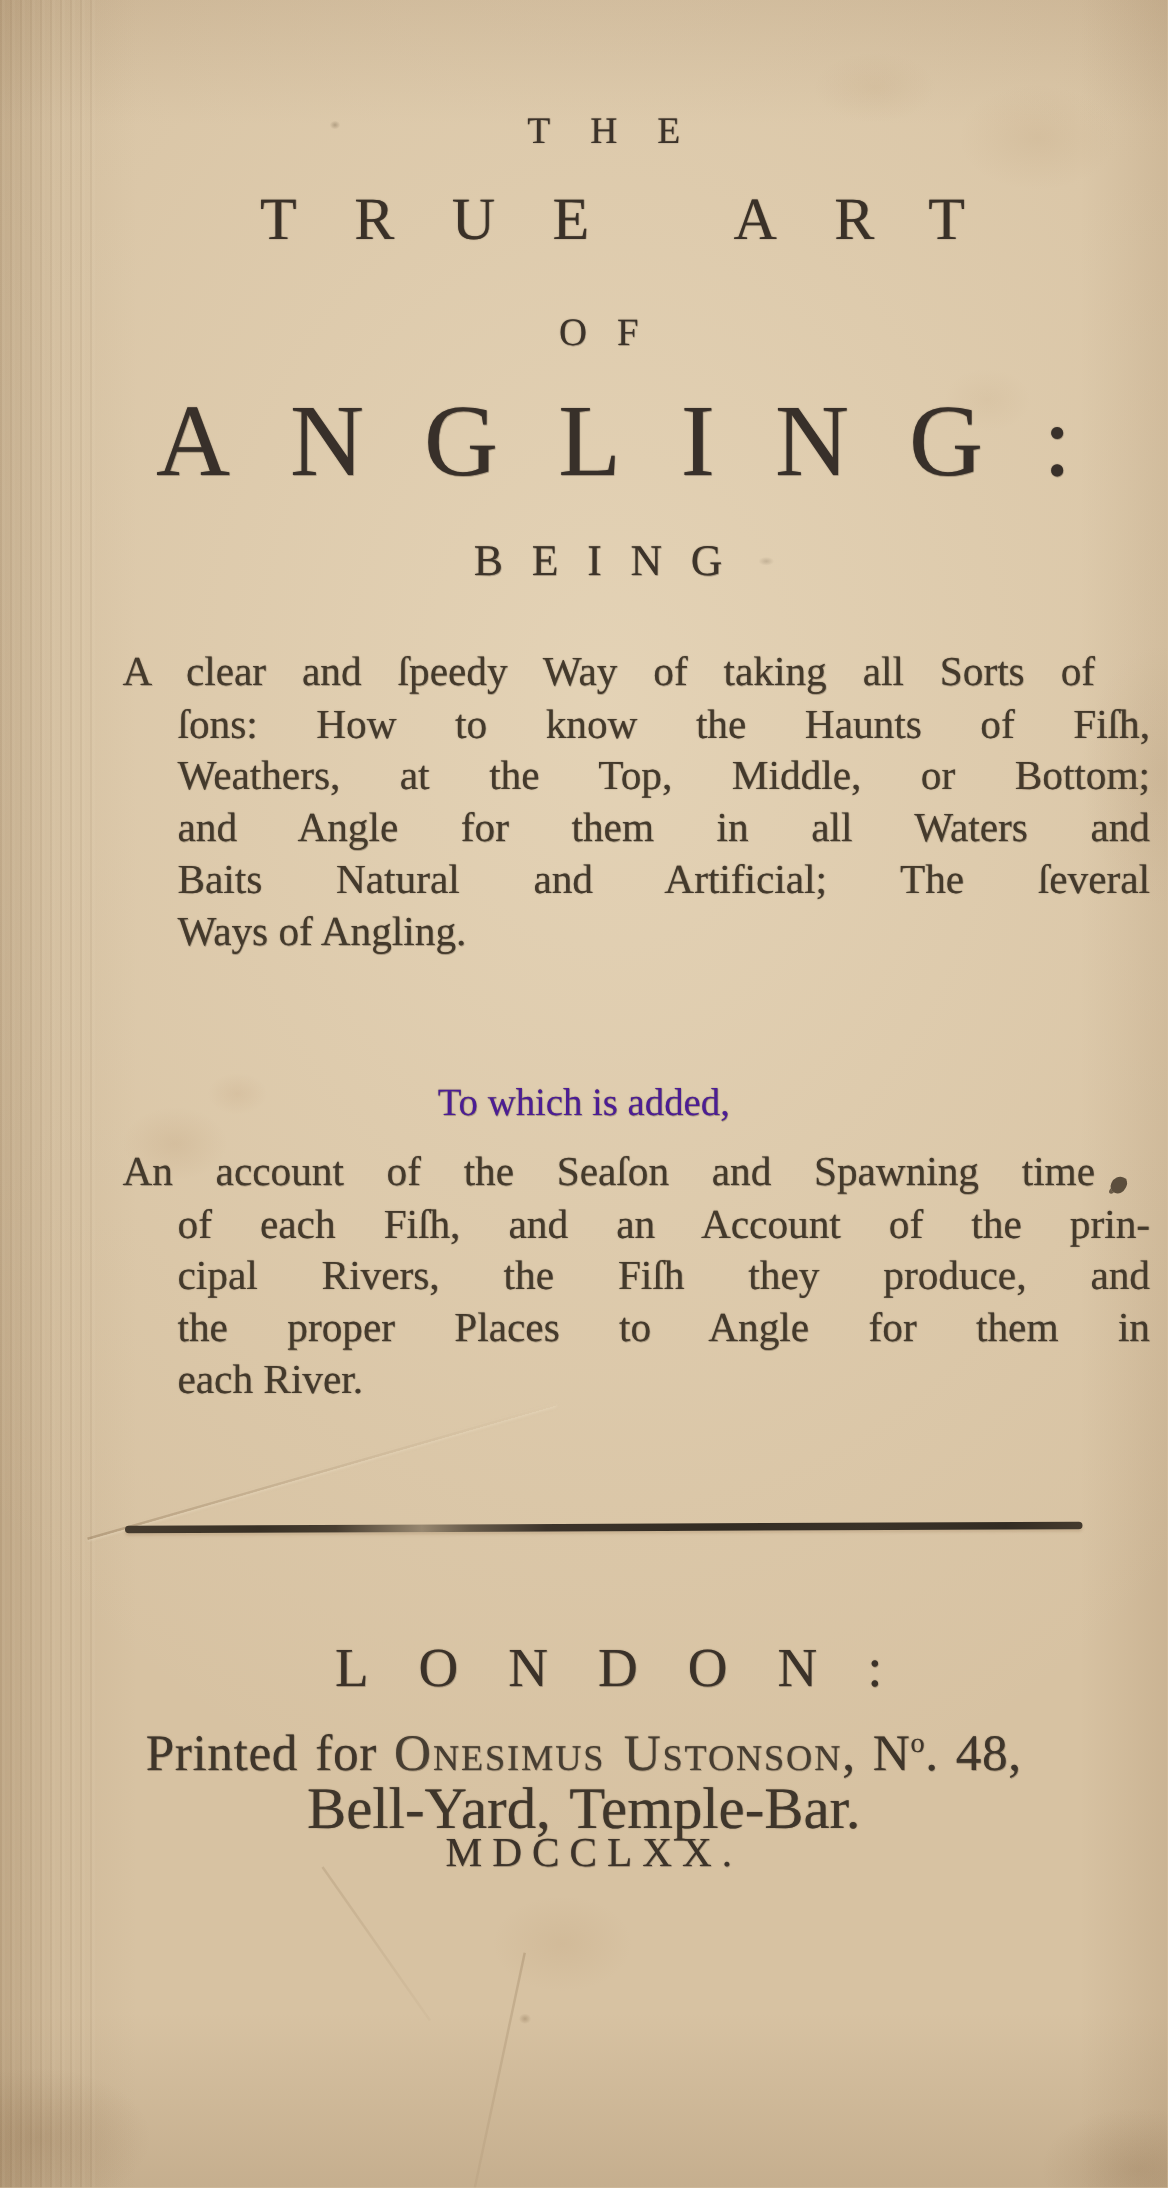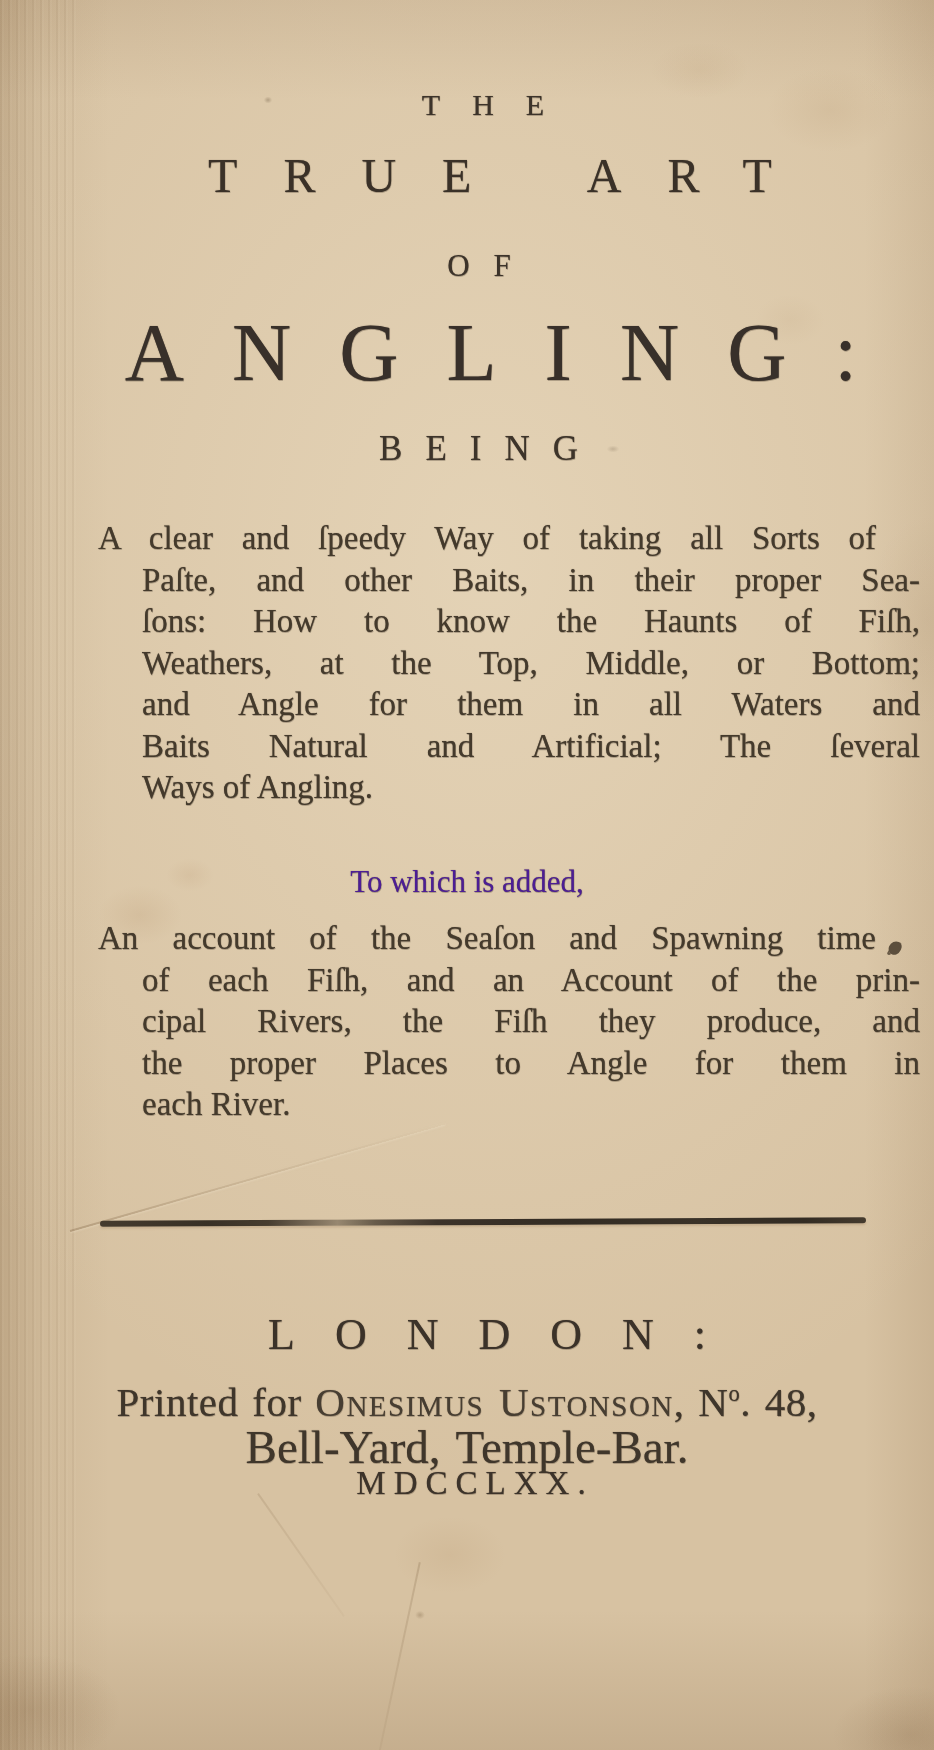--- a/index.html
+++ b/index.html
@@ -149,21 +149,20 @@
 <div class="ink-blot"></div>
 
 <div class="t ink t-the">THE</div>
 <div class="t ink t-truear">TRUE ART</div>
 <div class="t ink t-of">OF</div>
 <div class="t ink t-angling">ANGLING:</div>
 <div class="t ink t-being">BEING</div>
 
 <div class="body-block para1 ink">
   <div class="line j">A clear and ſpeedy Way of taking all Sorts of</div>
-  <div class="line ind j">Paſte, and other Baits, in their proper Sea-</div>
   <div class="line ind j">ſons: How to know the Haunts of Fiſh,</div>
   <div class="line ind j">Weathers, at the Top, Middle, or Bottom;</div>
   <div class="line ind j">and Angle for them in all Waters and</div>
   <div class="line ind j">Baits Natural and Artificial; The ſeveral</div>
   <div class="line ind">Ways of Angling.</div>
 </div>
 
 <div class="t ink t-added">To which is added,</div>
 
 <div class="body-block para2 ink">

